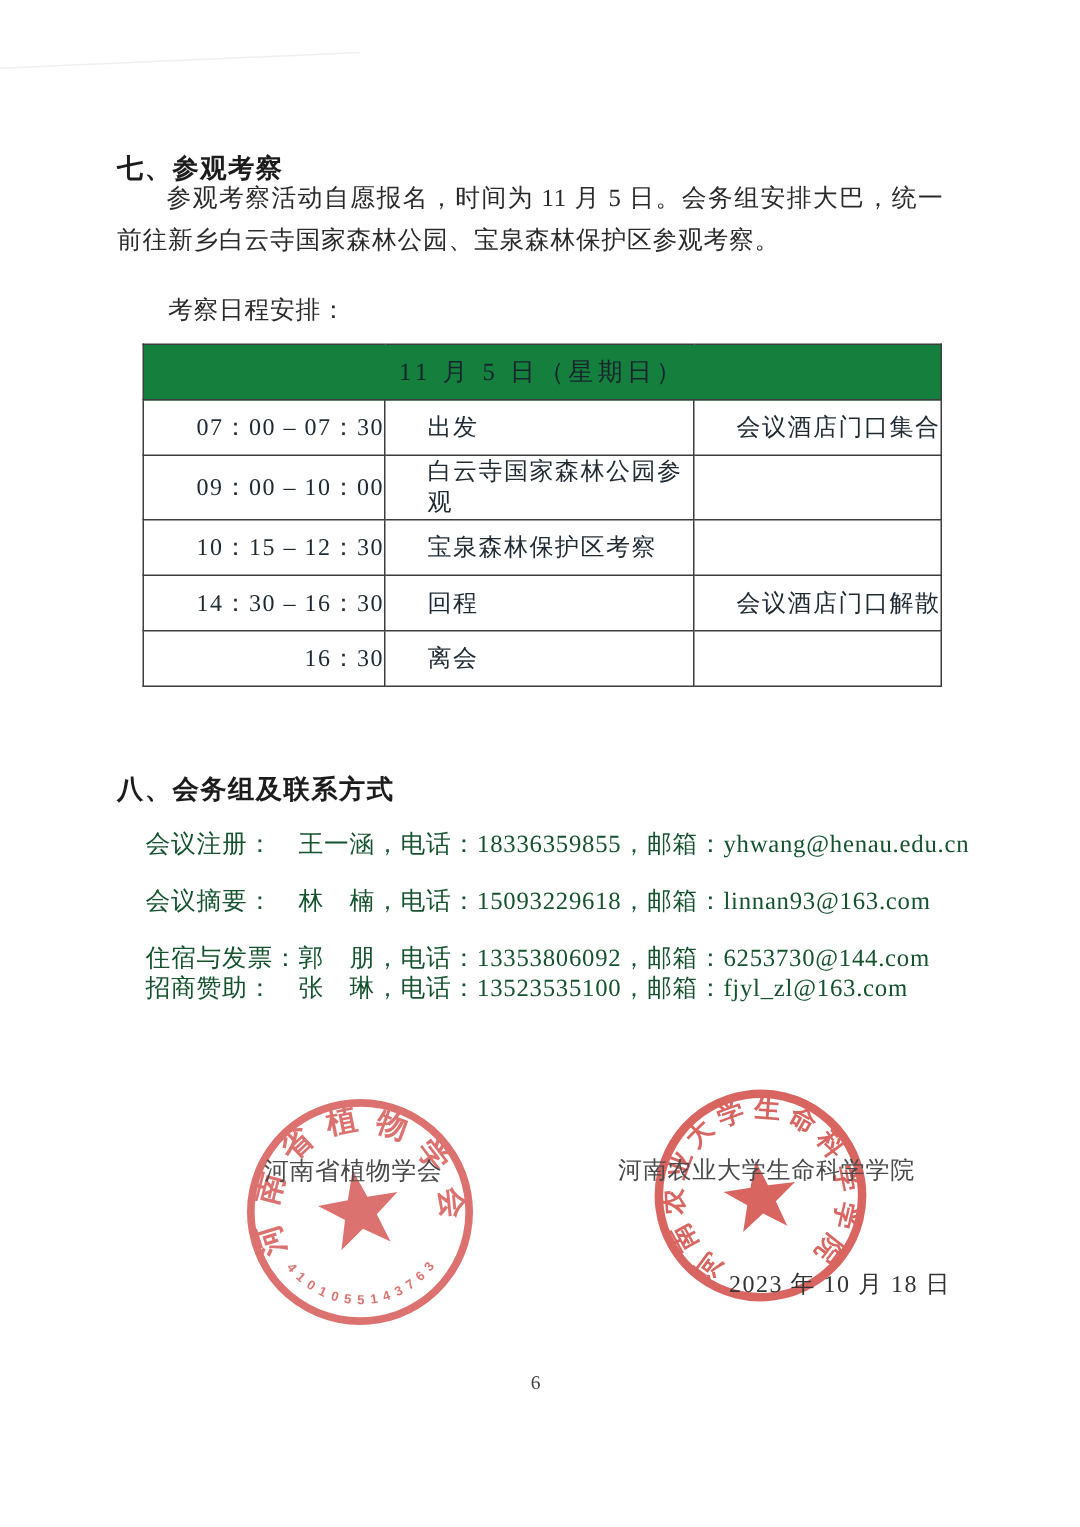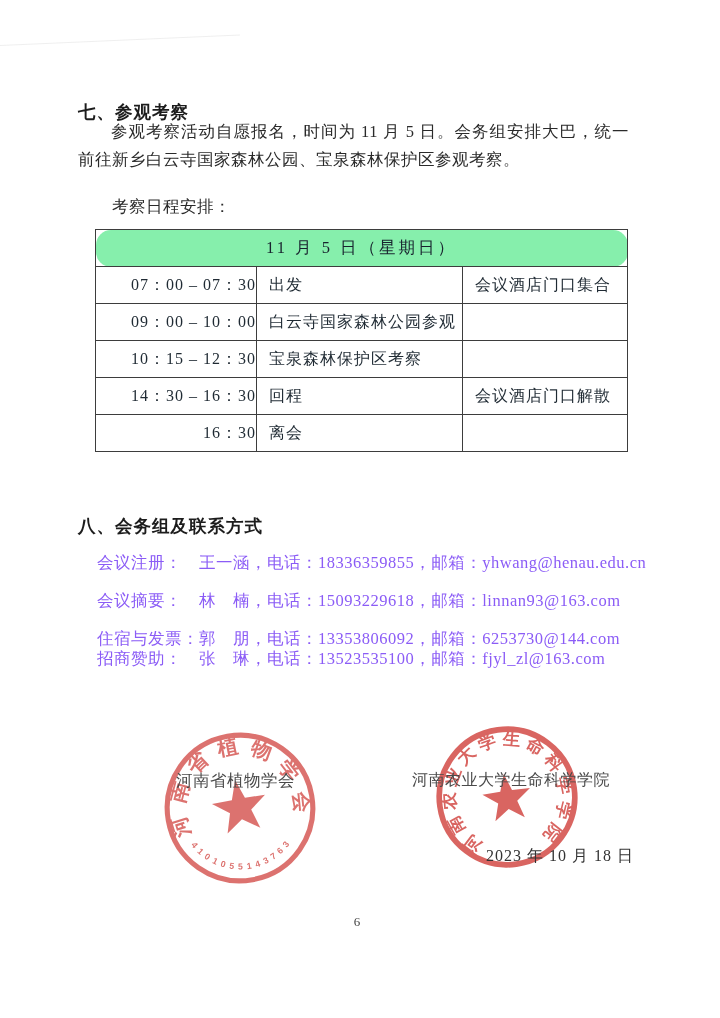--- a/index.html
+++ b/index.html
@@ -41,29 +41,29 @@
     font-size:16px; color:#1f2a33;
   }
   table.schedule col.c-time { width:161px; }
   table.schedule col.c-act  { width:206px; }
   table.schedule col.c-loc  { width:165px; }
   table.schedule th, table.schedule td {
     border:1px solid #3d3d3d; height:37px;
     font-weight:400; vertical-align:middle;
   }
   table.schedule th {
-    background:#86efac; color:#18232e;
-    letter-spacing:3px; font-size:16.5px;border-radius:15px;
+    background:#15803d; color:#18232e;
+    letter-spacing:3px; font-size:16.5px;
   }
   td.cell-time { text-align:right; letter-spacing:1px; }
-  td.cell-act, td.cell-loc { text-align:left; padding-left:12px; letter-spacing:1px; }
+  td.cell-act, td.cell-loc { text-align:left; padding-left:28px; letter-spacing:1px; }
 
   .contact {
     position:absolute; left:97px; width:560px;
-    font-size:16.5px; line-height:22px; color:#8b5cf6;
+    font-size:16.5px; line-height:22px; color:#14532d;
     letter-spacing:.5px; white-space:nowrap;
   }
 
   .stamp { position:absolute; }
   .stamp-left  { left:158px; top:724px; width:164px; height:168px; }
   .stamp-right { left:430px; top:720px; width:154px; height:154px; }
 
   .org-print {
     position:absolute; color:#4a4a4a; letter-spacing:.5px;
     font-size:16.5px; white-space:nowrap; z-index:3;

